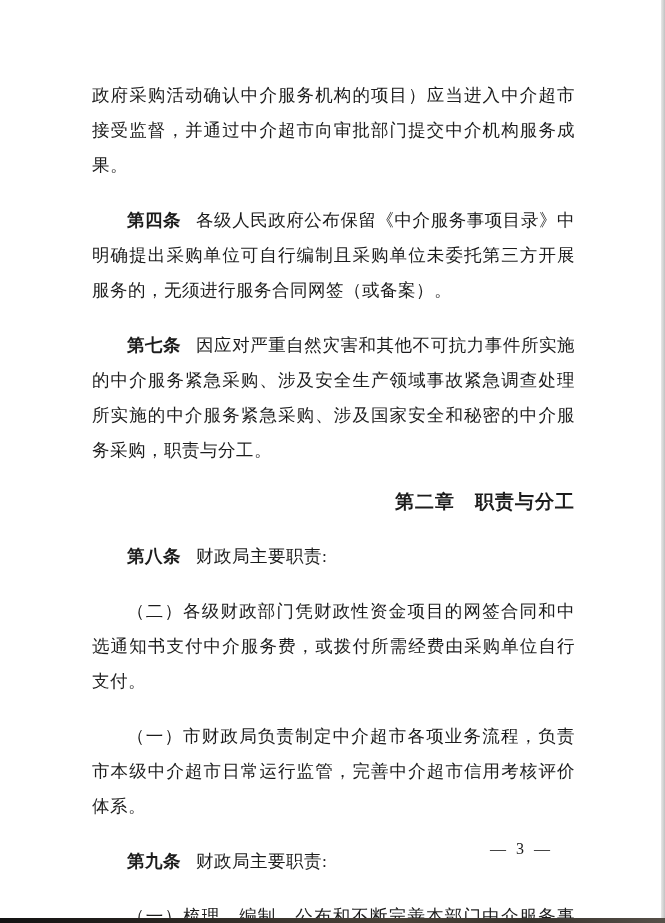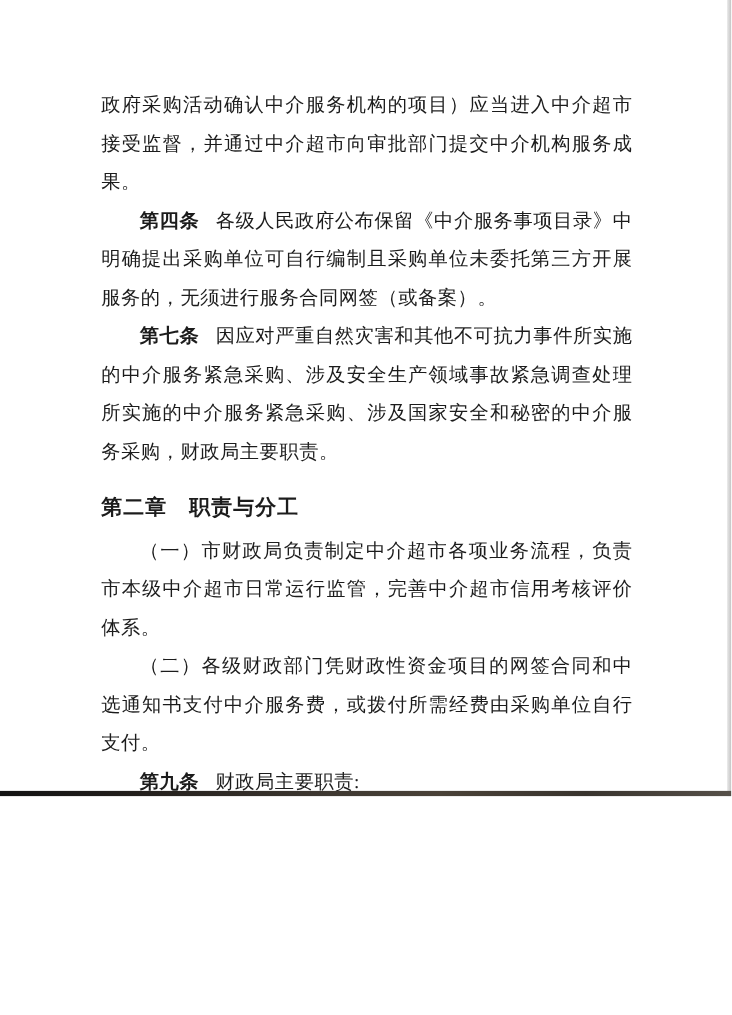--- a/index.html
+++ b/index.html
@@ -1,49 +1,49 @@
 <!DOCTYPE html>
 <html><head>
 <meta charset="utf-8">
 <style>
   html, body { margin: 0; padding: 0; background: #ffffff; }
   .page {
     position: relative;
     width: 665px;
-    height: 724px;
+    height: 923px;
     background: #ffffff;
     overflow: hidden;
     font-family: "Liberation Serif", "DejaVu Serif", serif;
     color: #1c1c1c;
   }
   .content {
     position: absolute;
     left: 92px;
     top: 78px;
     width: 483px;
   }
   .para {
     margin: 0;
     font-size: 17.5px;
     line-height: 35px;
     text-align: justify;
     text-justify: inter-character;
     letter-spacing: 0.5px;
   }
-  .indent { text-indent: 2em; }
+  .indent { text-indent: 2em; margin-top: 20px; }
   .article-label {
     font-weight: 700;
     margin-right: 0.85em;
   }
   .chapter-heading {
     margin: 16px 0 4px 0;
     font-size: 19px;
     font-weight: 700;
     line-height: 35px;
-    text-align: left;
+    text-align: right;
     letter-spacing: 1px;
   }
   .page-number {
     position: absolute;
     top: 840px;
     right: 112px;
     font-size: 16px;
     letter-spacing: 3px;
     color: #1c1c1c;
     white-space: nowrap;
@@ -71,29 +71,32 @@
 
     <p class="para">政府采购活动确认中介服务机构的项目）应当进入中介超市接受监督，并通过中介超市向审批部门提交中介机构服务成果。</p>
 
     <p class="para indent">
       <span class="article-label">第四条</span><span>各级人民政府公布保留《中介服务事项目录》中明确提出采购单位可自行编制且采购单位未委托第三方开展服务的，无须进行服务合同网签（或备案）。</span>
     </p>
 
 
 
     <p class="para indent">
-      <span class="article-label">第七条</span><span>因应对严重自然灾害和其他不可抗力事件所实施的中介服务紧急采购、涉及安全生产领域事故紧急调查处理所实施的中介服务紧急采购、涉及国家安全和秘密的中介服务采购，财政局主要职责。</span>
+      <span class="article-label">第七条</span><span>因应对严重自然灾害和其他不可抗力事件所实施的中介服务紧急采购、涉及安全生产领域事故紧急调查处理所实施的中介服务紧急采购、涉及国家安全和秘密的中介服务采购，职责与分工。</span>
     </p>
 
     <div class="chapter-heading">第二章　职责与分工</div>
 
+    <p class="para indent">
+      <span class="article-label">第八条</span><span>财政局主要职责:</span>
+    </p>
+
+    <p class="para indent">（二）各级财政部门凭财政性资金项目的网签合同和中选通知书支付中介服务费，或拨付所需经费由采购单位自行支付。</p>
 
     <p class="para indent">（一）市财政局负责制定中介超市各项业务流程，负责市本级中介超市日常运行监管，完善中介超市信用考核评价体系。</p>
-
-    <p class="para indent">（二）各级财政部门凭财政性资金项目的网签合同和中选通知书支付中介服务费，或拨付所需经费由采购单位自行支付。</p>
 
     <p class="para indent">
       <span class="article-label">第九条</span><span>财政局主要职责:</span>
     </p>
 
     <p class="para indent">（一）梳理、编制、公布和不断完善本部门中介服务事项清</p>
 
   </div>
 
   <div class="page-number">— 3 —</div>

